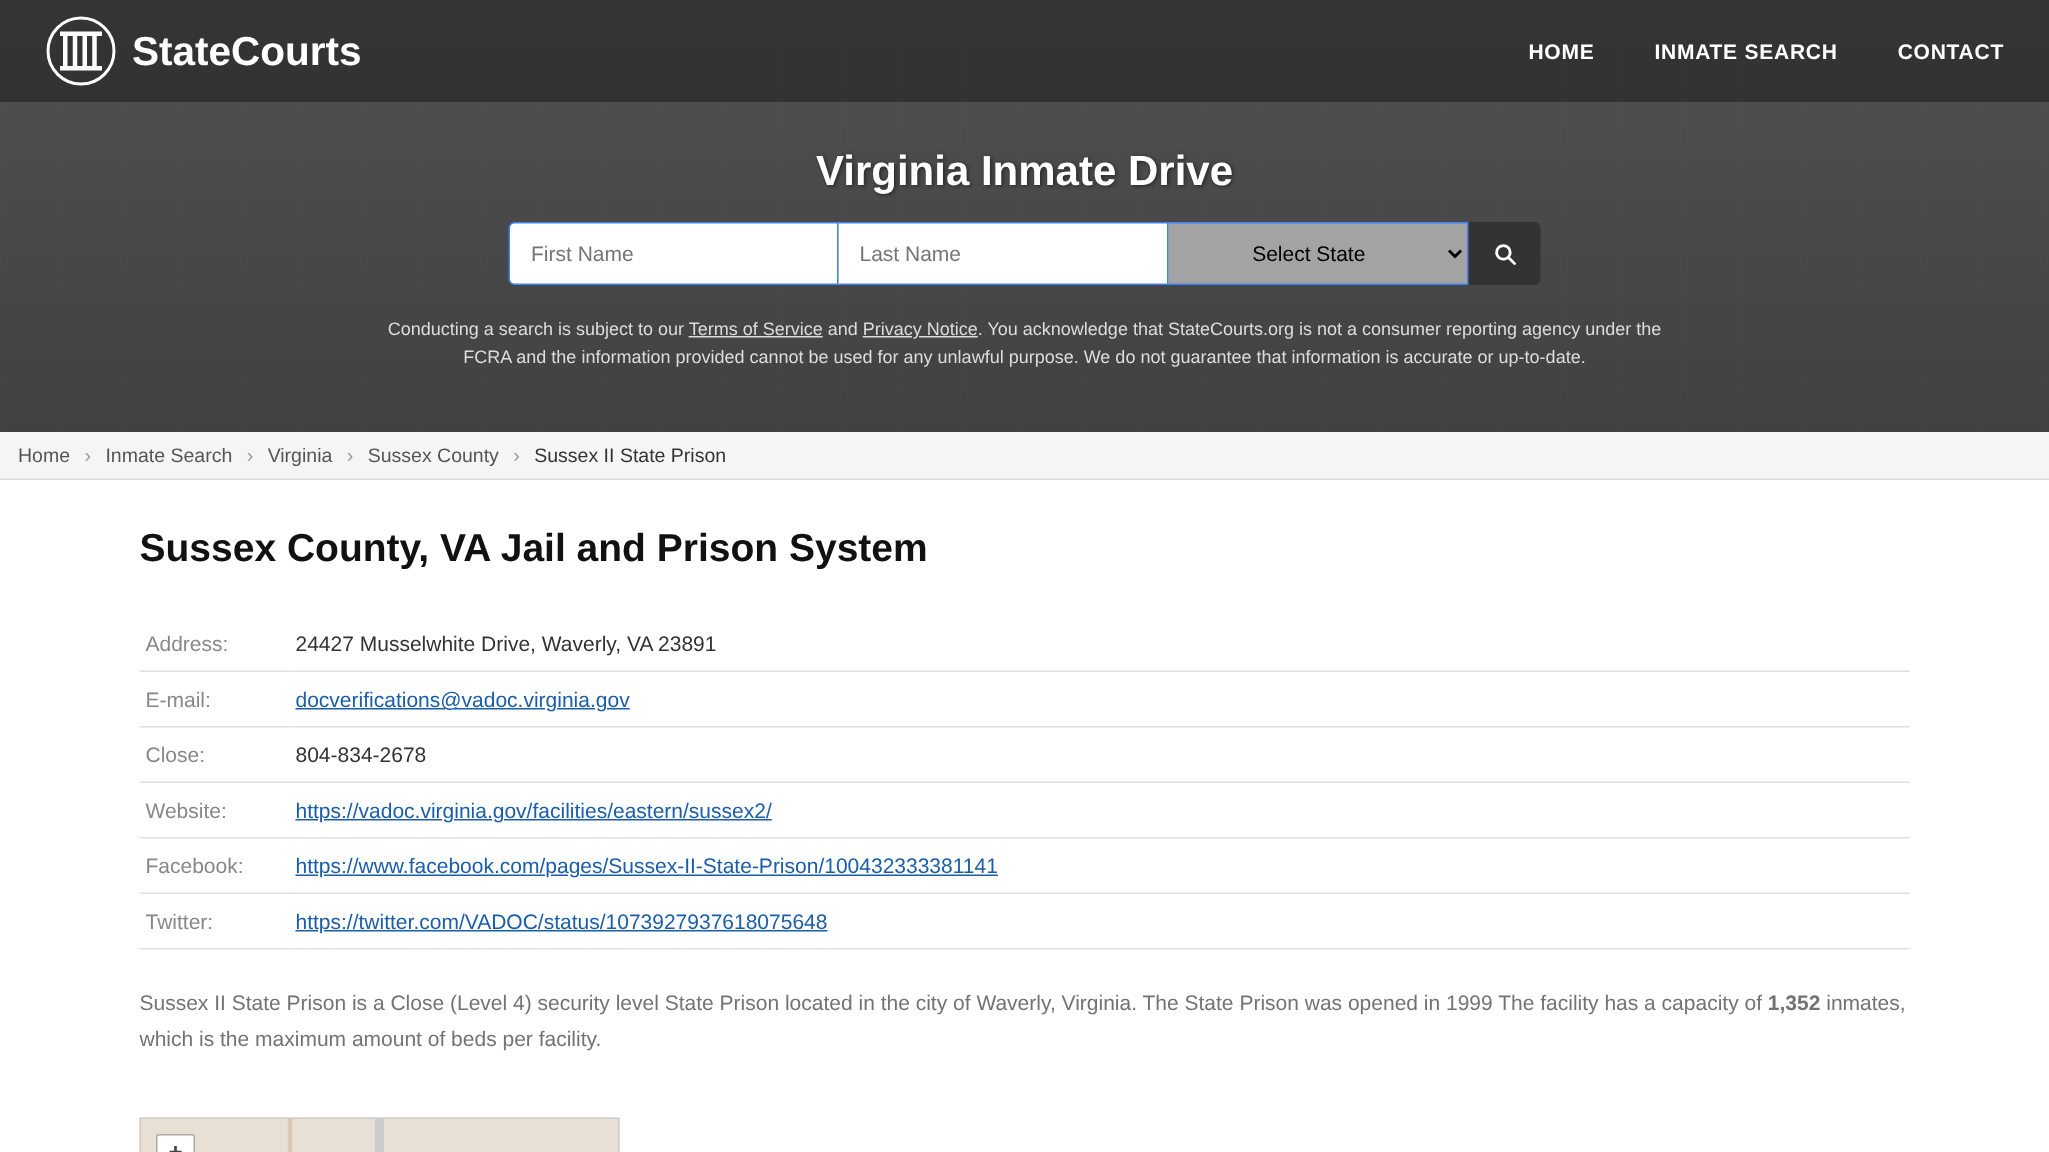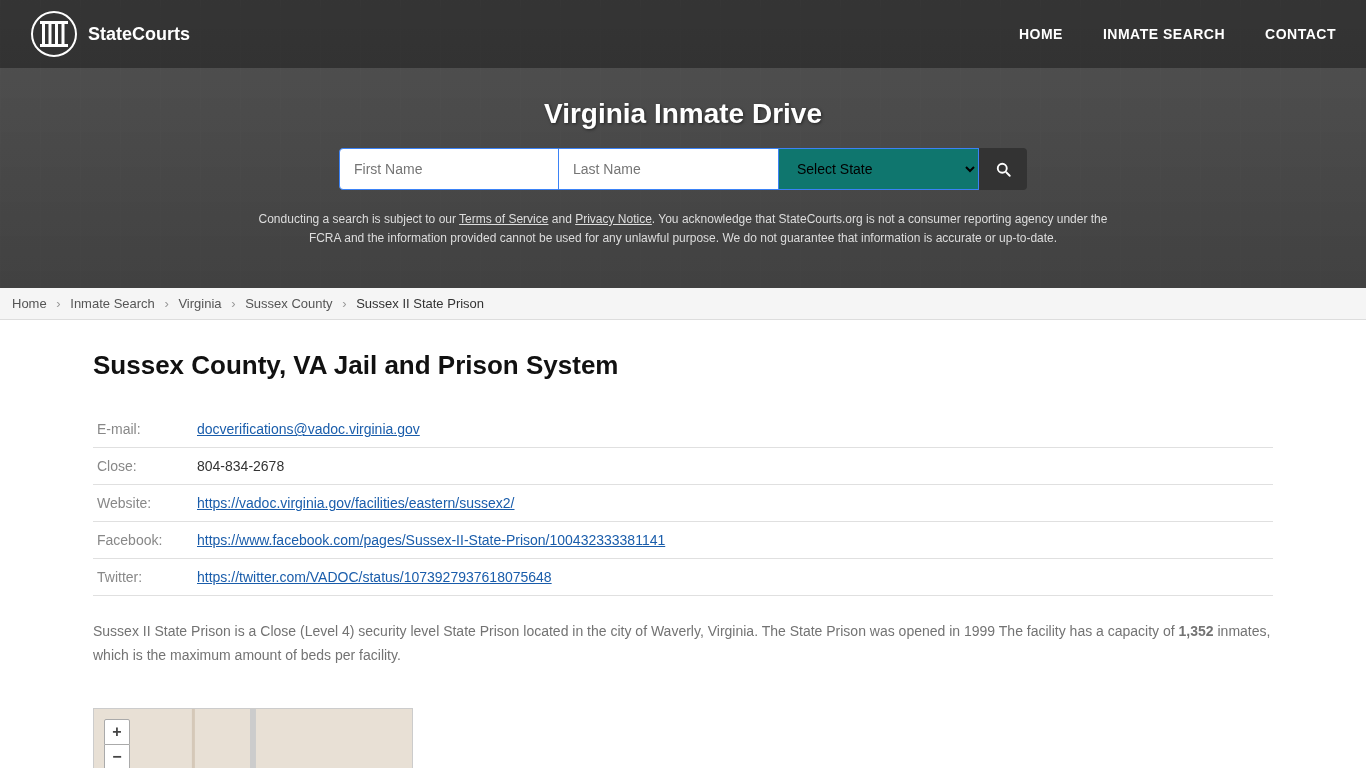--- a/index.html
+++ b/index.html
@@ -36,21 +36,21 @@
       align-items: center;
       gap: 10px;
       text-decoration: none;
     }
     .logo-icon {
       width: 48px;
       height: 48px;
     }
     .logo-text {
       color: #fff;
-      font-size: 18px;
+      font-size: 27px;
       font-weight: bold;
     }
     .nav-links {
       display: flex;
       gap: 40px;
       list-style: none;
     }
     .nav-links a {
       color: #fff;
       text-decoration: none;
@@ -81,21 +81,21 @@
     }
     .search-bar input, .search-bar select {
       padding: 10px 14px;
       font-size: 14px;
       border: 1px solid #3b82f6;
       outline: none;
       height: 42px;
     }
     .search-bar input:first-child { border-radius: 4px 0 0 4px; width: 220px; }
     .search-bar input:nth-child(2) { border-left: none; width: 220px; }
-    .search-bar select { border-left: none; width: 200px; background: #0f766e; }
+    .search-bar select { border-left: none; width: 200px; background: #a3a3a3; text-align: center; }
     .search-btn {
       width: 48px;
       height: 42px;
       background: #333;
       border: none;
       cursor: pointer;
       display: flex;
       align-items: center;
       justify-content: center;
       border-radius: 0 4px 4px 0;
@@ -301,20 +301,24 @@
   <span class="breadcrumb-sep">›</span>
   <span class="breadcrumb-current">Sussex II State Prison</span>
 </div>
 
 <div class="main-content">
   <div class="info-section">
     <h2 class="page-heading">Sussex County, VA Jail and Prison System</h2>
 
     <table class="info-table">
       <tbody>
+          <tr>
+        <td>Address:</td>
+        <td>24427 Musselwhite Drive, Waverly, VA 23891</td>
+      </tr>
       <tr>
         <td>E-mail:</td>
         <td><a href="#">docverifications@vadoc.virginia.gov</a></td>
       </tr>
       <tr>
         <td>Close:</td>
         <td>804-834-2678</td>
       </tr>
       <tr>
         <td>Website:</td>

